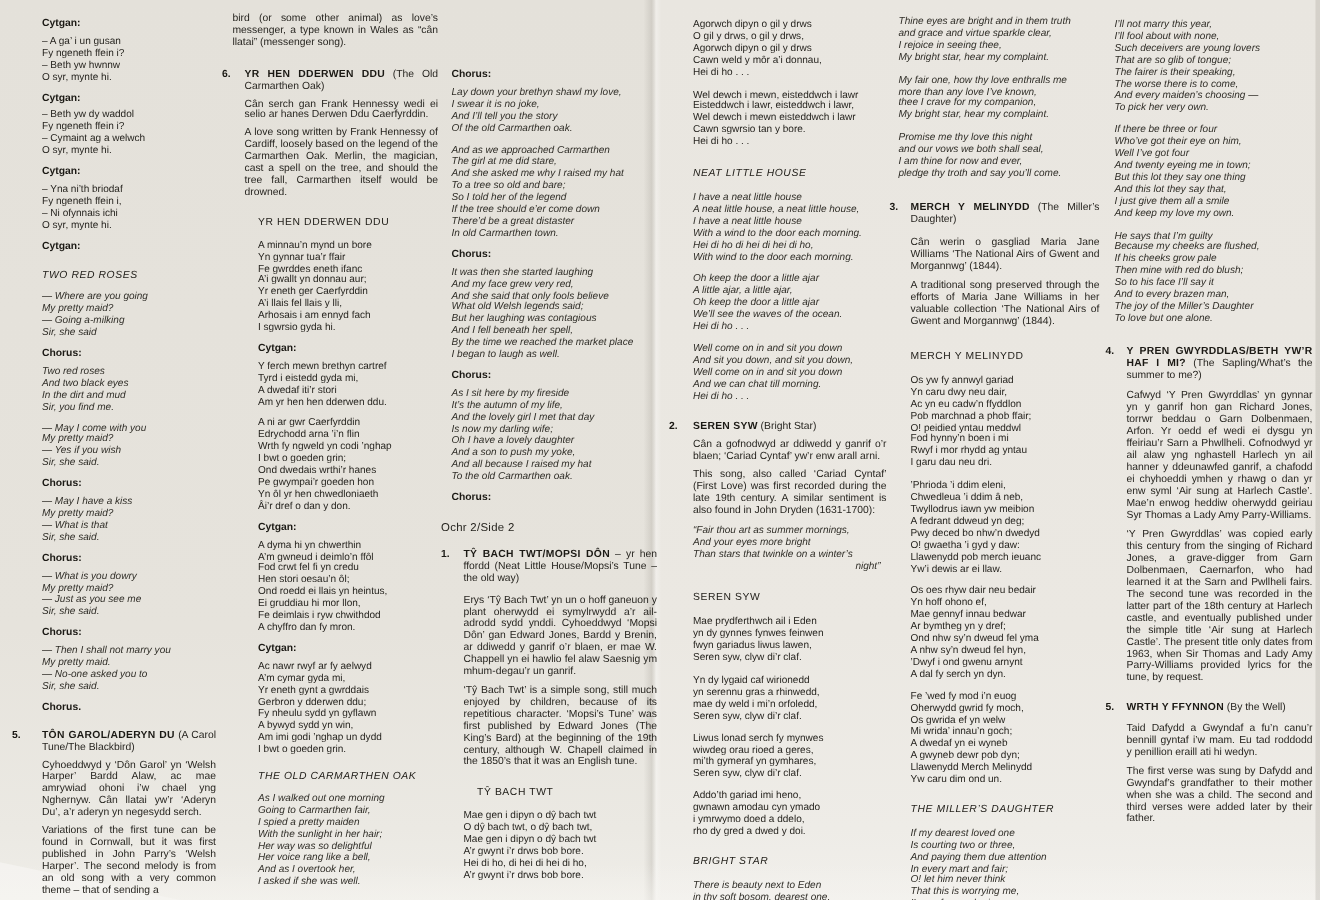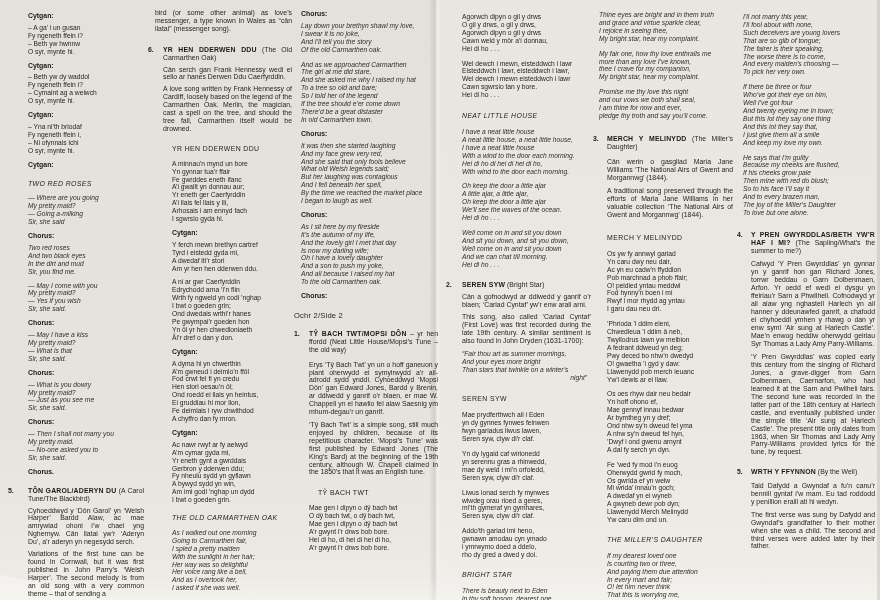--- a/index.html
+++ b/index.html
@@ -17,21 +17,21 @@
   .corner-wedge{position:absolute;left:0;bottom:0;width:120px;height:36px;background:#f4f3ef;
     clip-path:polygon(0 100%,0 30%,100% 100%);opacity:.9;}
   .bottom-fade{position:absolute;left:0;bottom:0;width:880px;height:24px;
     background:linear-gradient(180deg,rgba(246,245,241,0),rgba(246,245,241,.5));}
   .right-edge{position:absolute;right:0;top:0;width:3px;height:600px;background:rgba(120,114,104,.18);}
 
   .col{position:absolute;top:0;box-sizing:border-box;color:#272520;
     font-size:6.9px;line-height:7.9px;}
   .c1{left:8px;width:138px;padding:7px 2px 0 20px;}
   .c2{left:148px;width:146px;padding:5px 2px 0 15px;}
-  .c3{left:294px;width:146px;padding:5px 2px 0 15px;}
+  .c3{left:294px;width:146px;padding:5px 2px 0 15px;margin-top:36px;}
   .c4{left:446px;width:147px;padding:9px 2px 0 16px;}
   .c5{left:593px;width:142px;padding:7px 2px 0 14px;}
   .c6{left:737px;width:140px;padding:9px 2px 0 14px;}
 
   .lbl{font-weight:700;margin:5px 0 3px;color:#1b1914;}
   .verse{margin:4px 0;font-size:6.7px;}
   .verse div{white-space:nowrap;}
   .it{font-style:italic;color:#302e28;}
   .caps{margin:8px 0 4px;letter-spacing:.4px;color:#1e1c17;}
   .para{margin:4px 0;text-align:justify;}

